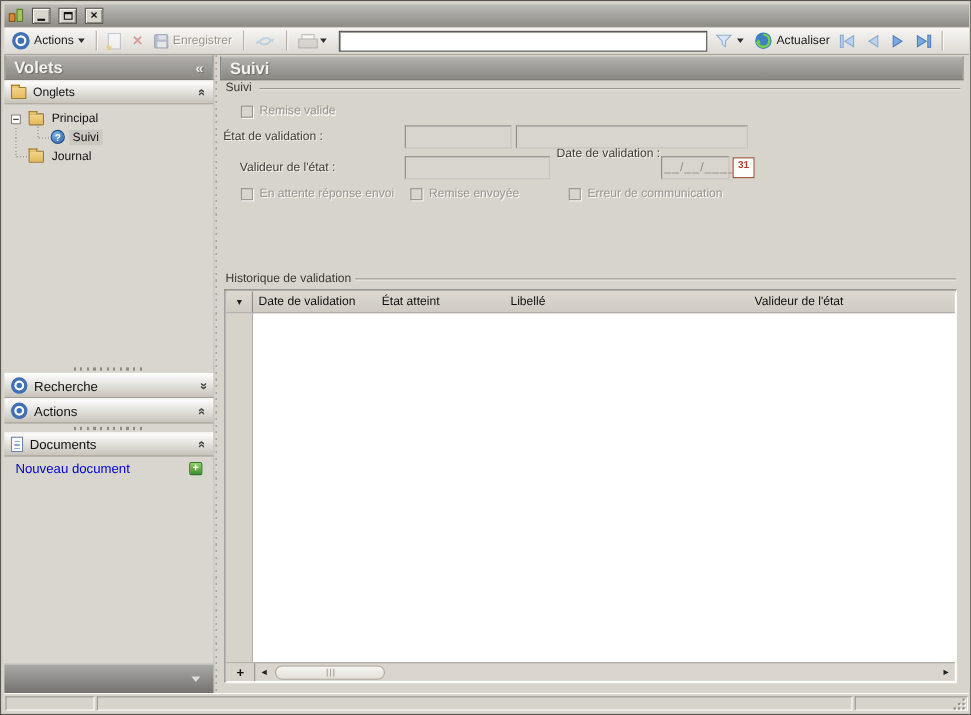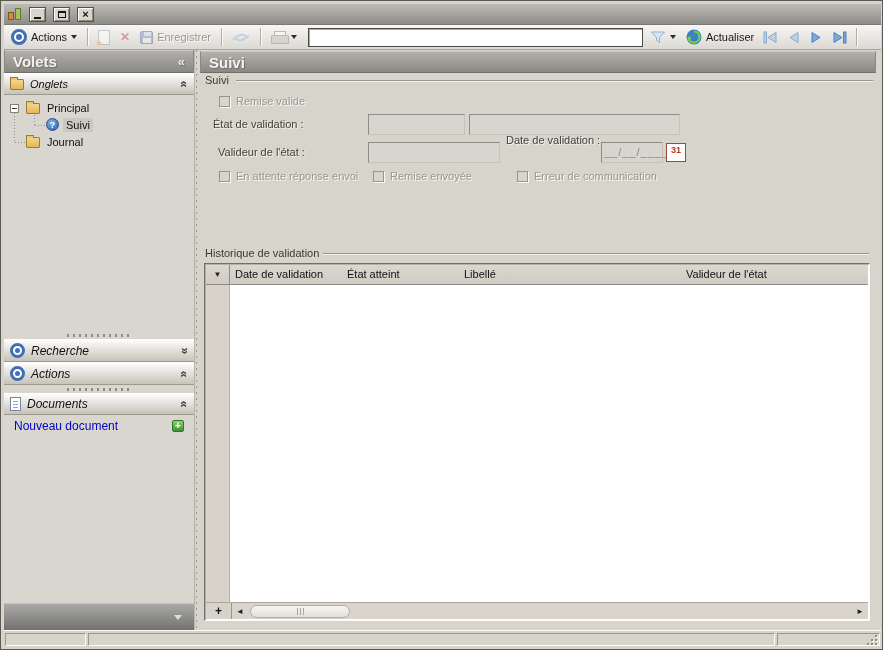--- a/index.html
+++ b/index.html
@@ -60,21 +60,21 @@
   
   .hdr-gray{background:linear-gradient(#b2b0ac,#8a8883);border:1px solid #898782;border-top-color:#c9c7c3;border-bottom-color:#6f6d68;
     color:#f3f2ef;font-weight:bold;font-size:15px;text-shadow:1px 1px 1px #6e6c67;
     display:flex;align-items:center;padding:0 8px;}
   .hdr-gray .hx{flex:1;}
   .collapse-gl{font-size:13px;color:#eceae6;font-weight:bold;}
   
   .panel-hdr{height:22px;background:linear-gradient(#fdfdfc,#c7c3ba);
     border-top:1px solid #fff;border-bottom:1px solid #9d9990;
     display:flex;align-items:center;gap:6px;padding:0 6px;color:#111;}
-  .panel-hdr .pl{flex:1;font-size:11px;font-style:italic;}
+  .panel-hdr .pl{flex:1;font-size:11px;}
   .chev{display:inline-block;font-weight:bold;color:#444;font-size:12px;}
   .chev.up{transform:rotate(90deg);}
   .chev.down{transform:rotate(-90deg);}
   .folder{width:14px;height:11px;background:linear-gradient(#f3d588,#e3b85a);border:1px solid #9c7a33;border-radius:1px;position:relative;}
   .folder::before{content:'';position:absolute;top:-3px;left:-1px;width:6px;height:2px;background:#ecc76f;border:1px solid #9c7a33;border-bottom:none;}
   .docicon{width:11px;height:14px;background:#fff;border:1px solid #7288ad;position:relative;}
   .docicon::before{content:'';position:absolute;left:2px;top:3px;right:2px;height:8px;
     background:repeating-linear-gradient(#89a6d8 0 1px,transparent 1px 3px);}
   
   .tree{height:236px;position:relative;background:#d9d6d0;}
@@ -298,21 +298,21 @@
     <div class="hdr-gray" style="position:absolute;left:1px;top:1px;right:3px;height:22px;">
       <span class="hx">Suivi</span>
     </div>
 
     <span class="grp-label" style="left:6px;top:24px;">Suivi</span>
     <span class="grp-line" style="left:37px;top:30px;right:6px;"></span>
 
     <span class="cbox" style="left:20px;top:46px;"></span>
     <span class="dis-label" style="left:37px;top:45px;">Remise valide</span>
 
-    <span class="fld-label" style="left:14px;top:68px;text-align:center;">État de validation :</span>
+    <span class="fld-label" style="left:4px;top:68px;text-align:center;">État de validation :</span>
     <span class="field" style="left:169px;top:64px;width:97px;"></span>
     <span class="field" style="left:270px;top:64px;width:211px;"></span>
 
     <span class="fld-label" style="left:19px;top:96px;">Valideur de l'état :</span>
     <span class="field" style="left:169px;top:92px;width:132px;"></span>
     <span class="fld-label" style="left:307px;top:84px;">Date de validation :</span>
     <span class="datebox" style="left:402px;top:92px;width:62px;">__/__/____</span>
     <span class="calbtn" style="left:467px;top:93px;">
       <span class="bar"></span>
       <span class="d31">31</span>

